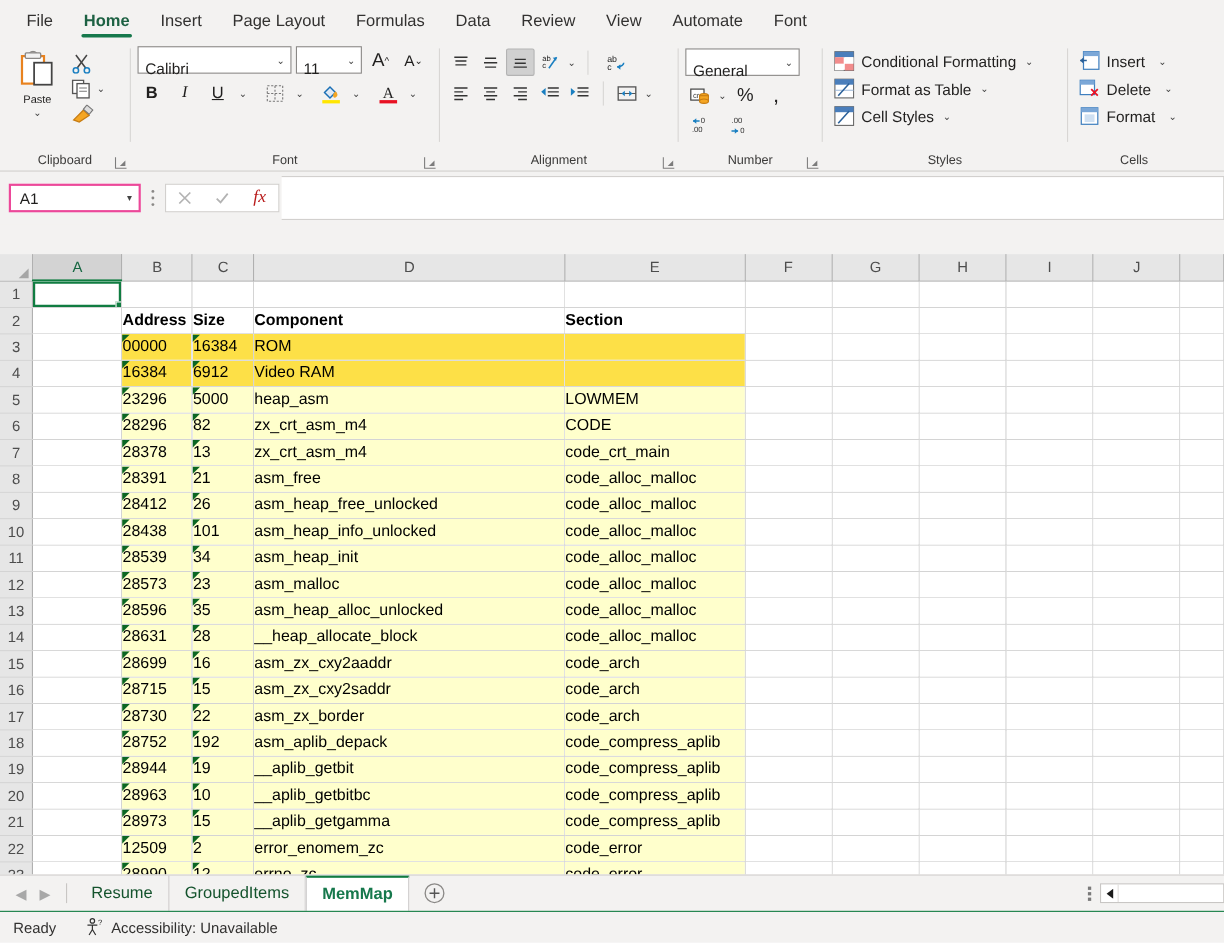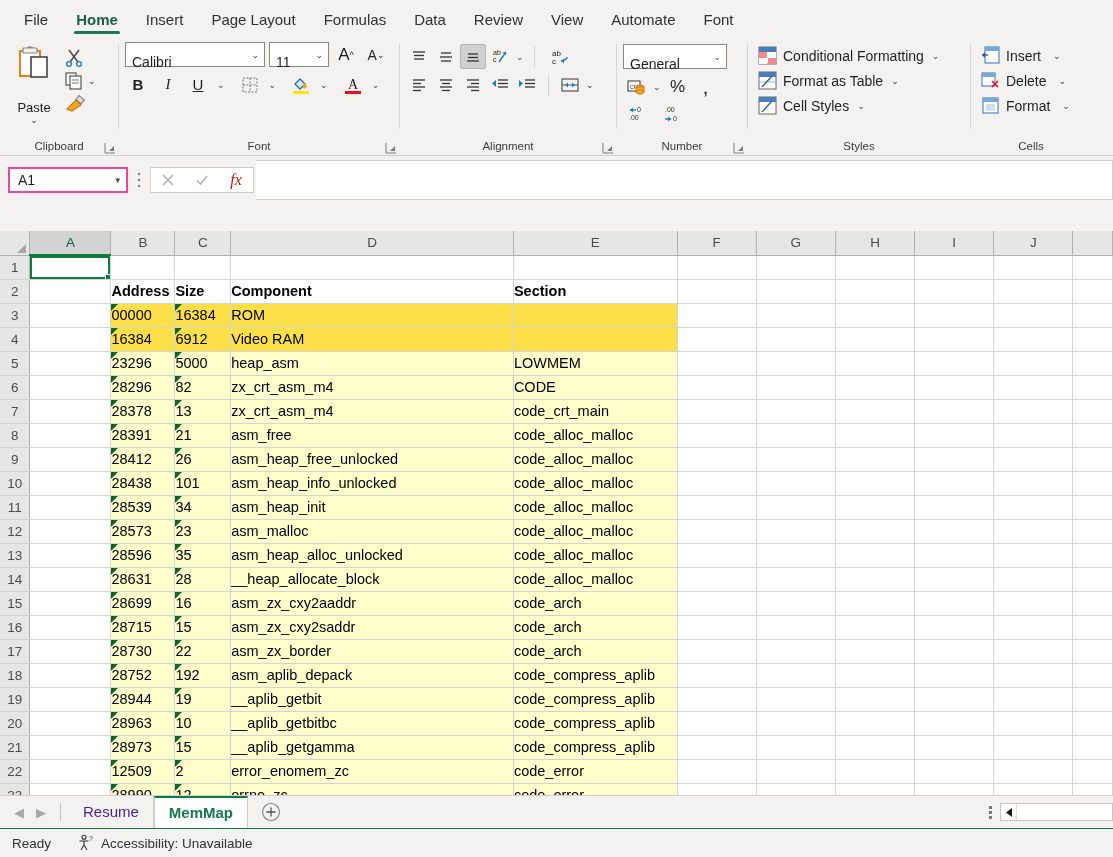--- a/index.html
+++ b/index.html
@@ -45,21 +45,21 @@
   .grp-sep { width: 1px; background: #d8d6d4; margin: 6px 0 26px 0; }
   .dlg {
     position: absolute; right: 2px; bottom: 1px; width: 12px; height: 12px;
     opacity: .75; cursor: pointer;
   }
 
   
   .clipboard-grp { width: 118px; }
   .paste-btn { width: 56px; display: flex; flex-direction: column; align-items: center;
                padding-top: 4px; cursor: pointer; }
-  .paste-lbl { font-size: 13px; color: #201f1e; margin-top: 16px; }
+  .paste-lbl { font-size: 10px; color: #201f1e; margin-top: 2px; }
   .mini-col { display: flex; flex-direction: column; gap: 3px; padding-top: 6px; }
   .mini-btn { display: flex; align-items: center; gap: 2px; cursor: pointer; padding: 1px 2px; }
 
   
   .font-grp { width: 280px; }
   .font-row { display: flex; align-items: center; gap: 4px; margin-bottom: 5px; }
   .combo {
     background: #fff; border: 1px solid #8a8886; height: 25px;
     display: flex; align-items: center; padding: 0 3px 0 6px;
     font-size: 14px; color: #201f1e; cursor: pointer;
@@ -165,21 +165,21 @@
   
   .sheetbar {
     position: absolute; left: 0; top: 795px; width: 1113px; height: 33px;
     background: #f3f2f1; display: flex; align-items: center;
     border-top: 1px solid #d2d0ce;
   }
   .navbtns { display: flex; align-items: center; padding: 0 6px 0 14px; gap: 12px; }
   .navarrow { font-size: 13px; color: #a8a8a8; cursor: pointer; }
   .tabsep { width: 1px; height: 18px; background: #c8c6c4; margin: 0 8px; }
   .stab {
-    font-size: 15px; color: #4c1d95; padding: 5px 14px 6px 14px; cursor: pointer;
+    font-size: 15px; color: #14532d; padding: 5px 14px 6px 14px; cursor: pointer;
     border-right: 1px solid #d0cece; height: 33px; display: flex; align-items: center;
   }
   .stab.active {
     background: #fff; color: #16784c; font-weight: bold;
     border-top: 2px solid #107c41; border-right: 1px solid #d0cece;
     border-left: 1px solid #d0cece; border-bottom: none;
   }
   .addsheet { margin-left: 12px; width: 22px; height: 22px; cursor: pointer;
               display: flex; align-items: center; justify-content: center; }
   .hgrip { margin-left: auto; display: flex; align-items: center; gap: 0; padding-right: 0; }
@@ -950,20 +950,21 @@
     </table>
   </div>
 
   <div class="sheetbar">
     <div class="navbtns">
       <span class="navarrow">◀</span>
       <span class="navarrow">▶</span>
     </div>
     <div class="tabsep"></div>
     <div class="stab">Resume</div>
+    <div class="stab">GroupedItems</div>
     <div class="stab active">MemMap</div>
     <div class="addsheet">
       <svg width="20" height="20" viewBox="0 0 20 20">
         <circle cx="10" cy="10" r="8.5" fill="none" stroke="#8a8886" stroke-width="1.2"></circle>
         <path d="M10 5.5 L10 14.5 M5.5 10 L14.5 10" stroke="#555" stroke-width="1.3"></path>
       </svg>
     </div>
     <div class="hgrip">
       <div class="dots3">
           <i></i>

